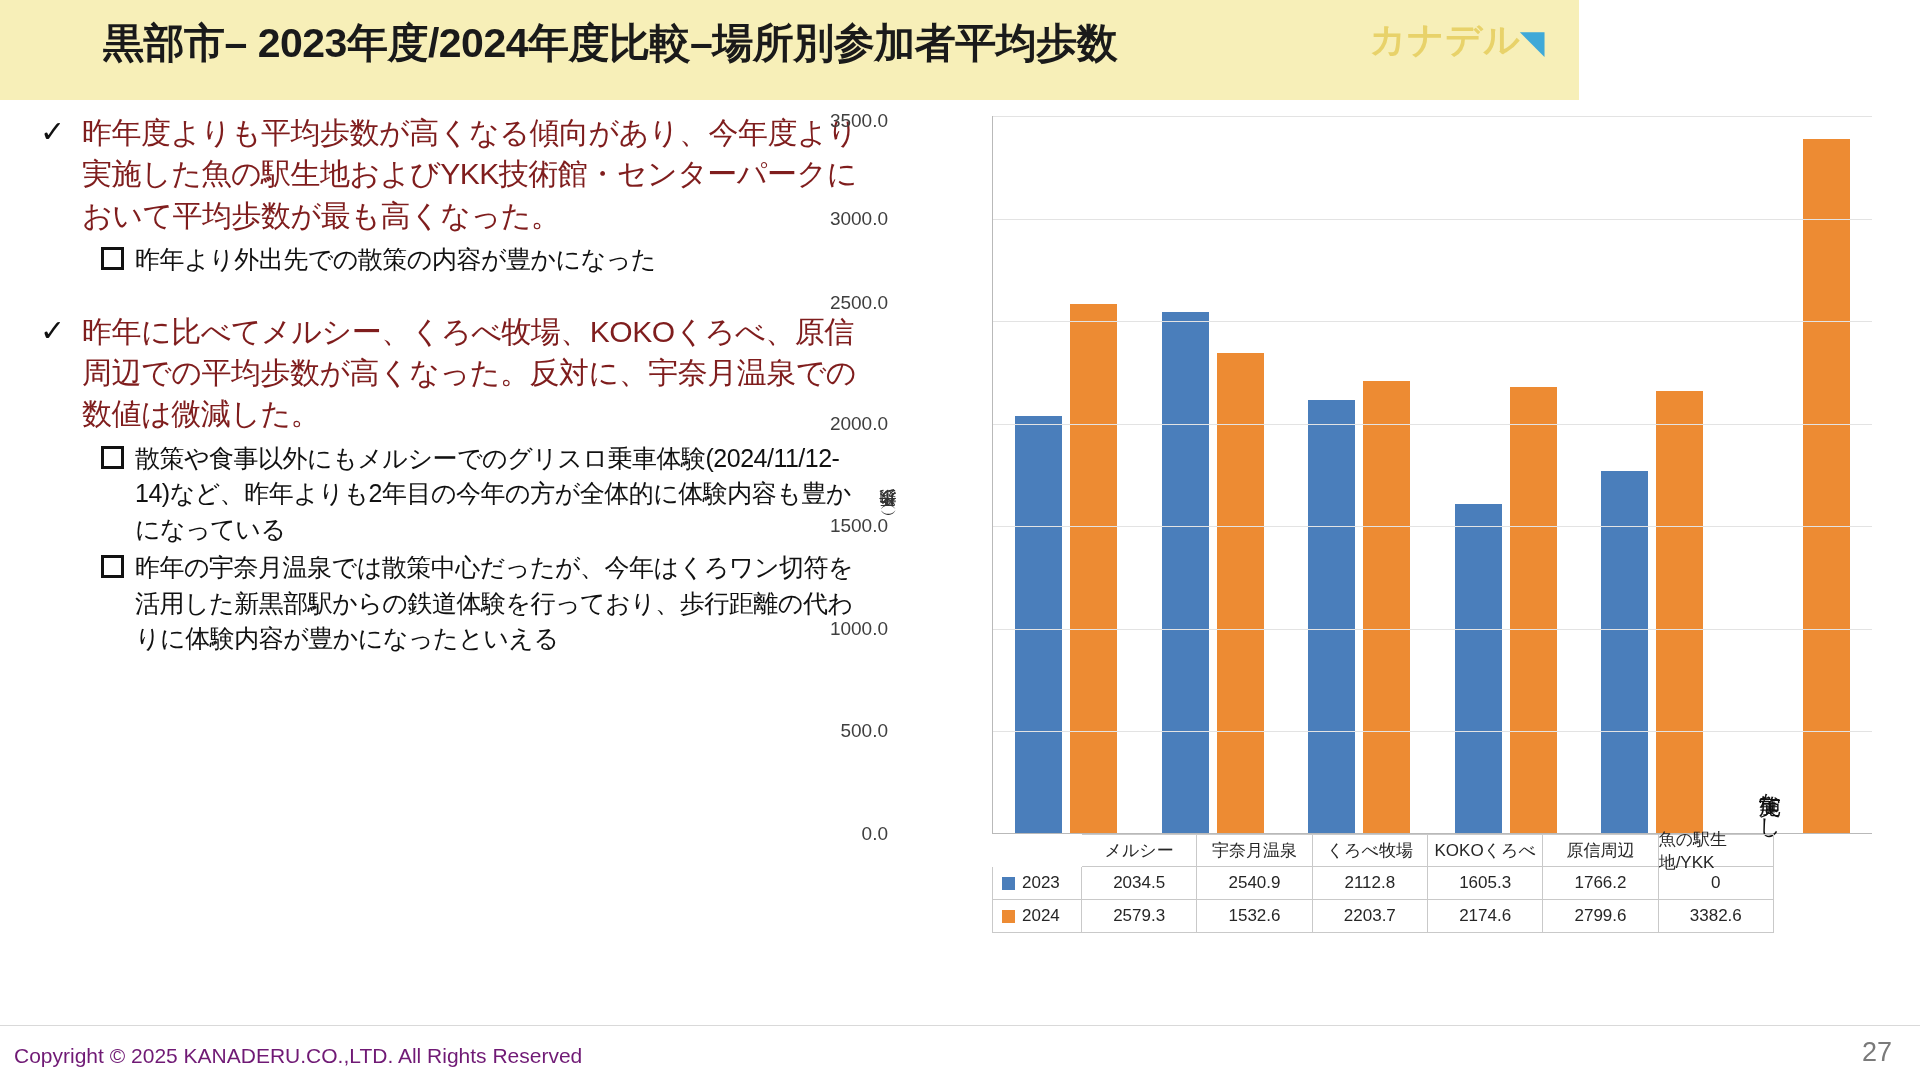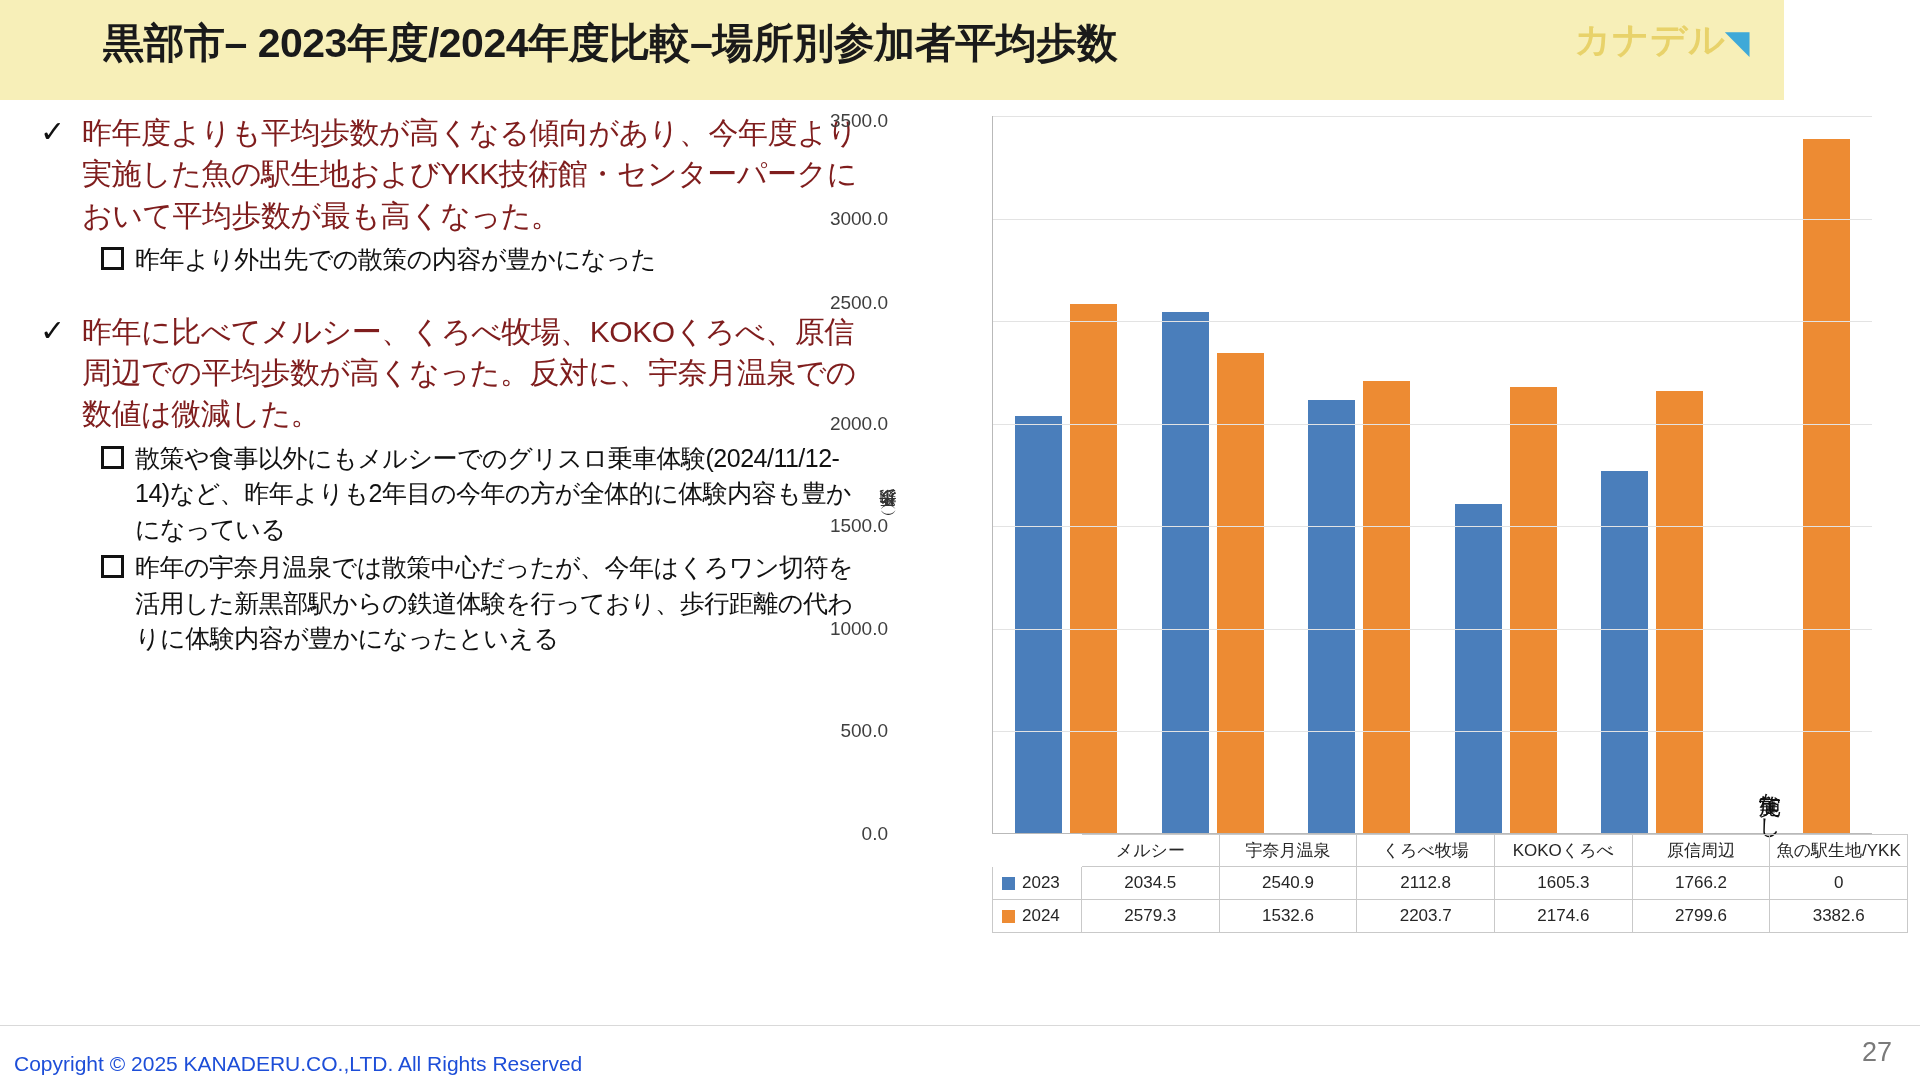--- a/index.html
+++ b/index.html
@@ -5,21 +5,21 @@
   html,body{margin:0;padding:0;}
   body{
     width:1920px;height:1080px;
     background:#ffffff;
     font-family:"Liberation Sans", sans-serif;
     overflow:hidden;
     position:relative;
   }
   
   .header{
-    position:absolute;left:0;top:0;width:1784px;height:100px;
+    position:absolute;left:0;top:0;width:1579px;height:100px;
     background:#f7efb8;
   }
   .header-title{
     position:absolute;left:103px;top:16px;
     font-size:41px;font-weight:bold;color:#1a1a1a;
     letter-spacing:-0.5px;
     white-space:nowrap;
   }
   .logo{
     position:absolute;right:34px;top:16px;
@@ -57,22 +57,22 @@
   }
   .sub-text{
     font-size:25px;color:#111;line-height:1.42;letter-spacing:-0.5px;
   }
   .gap{height:30px;}
   
   .footer-line{
     position:absolute;left:0;bottom:54px;width:1920px;height:1px;background:#d9d9d9;
   }
   .copyright{
-    position:absolute;left:14px;bottom:4px;
-    font-size:21px;color:#1d4ed8;
+    position:absolute;left:14px;bottom:12px;
+    font-size:21px;color:#701a75;
   }
   .pagenum{
     position:absolute;right:28px;bottom:12px;
     font-size:27px;color:#7a7a7a;
   }
   
   .chart-wrap{
     position:absolute;left:860px;top:100px;width:1050px;height:930px;
   }
   .y-axis-title{
@@ -111,21 +111,21 @@
   .bar.s2023{background:#4a7ebb;}
   .bar.s2024{background:#ed8b33;}
   .nolabel{
     position:absolute;bottom:6px;left:50%;transform:translateX(-50%);
     font-size:22px;color:#111;line-height:1.12;text-align:center;
     white-space:nowrap;
     writing-mode:vertical-rl;
   }
   
   .table{
-    position:absolute;left:132px;top:734px;width:916px;
+    position:absolute;left:132px;top:734px;width:782px;
     font-size:17px;color:#262626;
   }
   .trow{display:flex;height:33px;}
   .tcell{
     flex:1 1 0;display:flex;align-items:center;justify-content:center;
     border-right:1px solid #c9c9c9;border-bottom:1px solid #c9c9c9;
     box-sizing:border-box;
   }
   .thead .tcell{border-top:1px solid #c9c9c9;}
   .legendcell{

